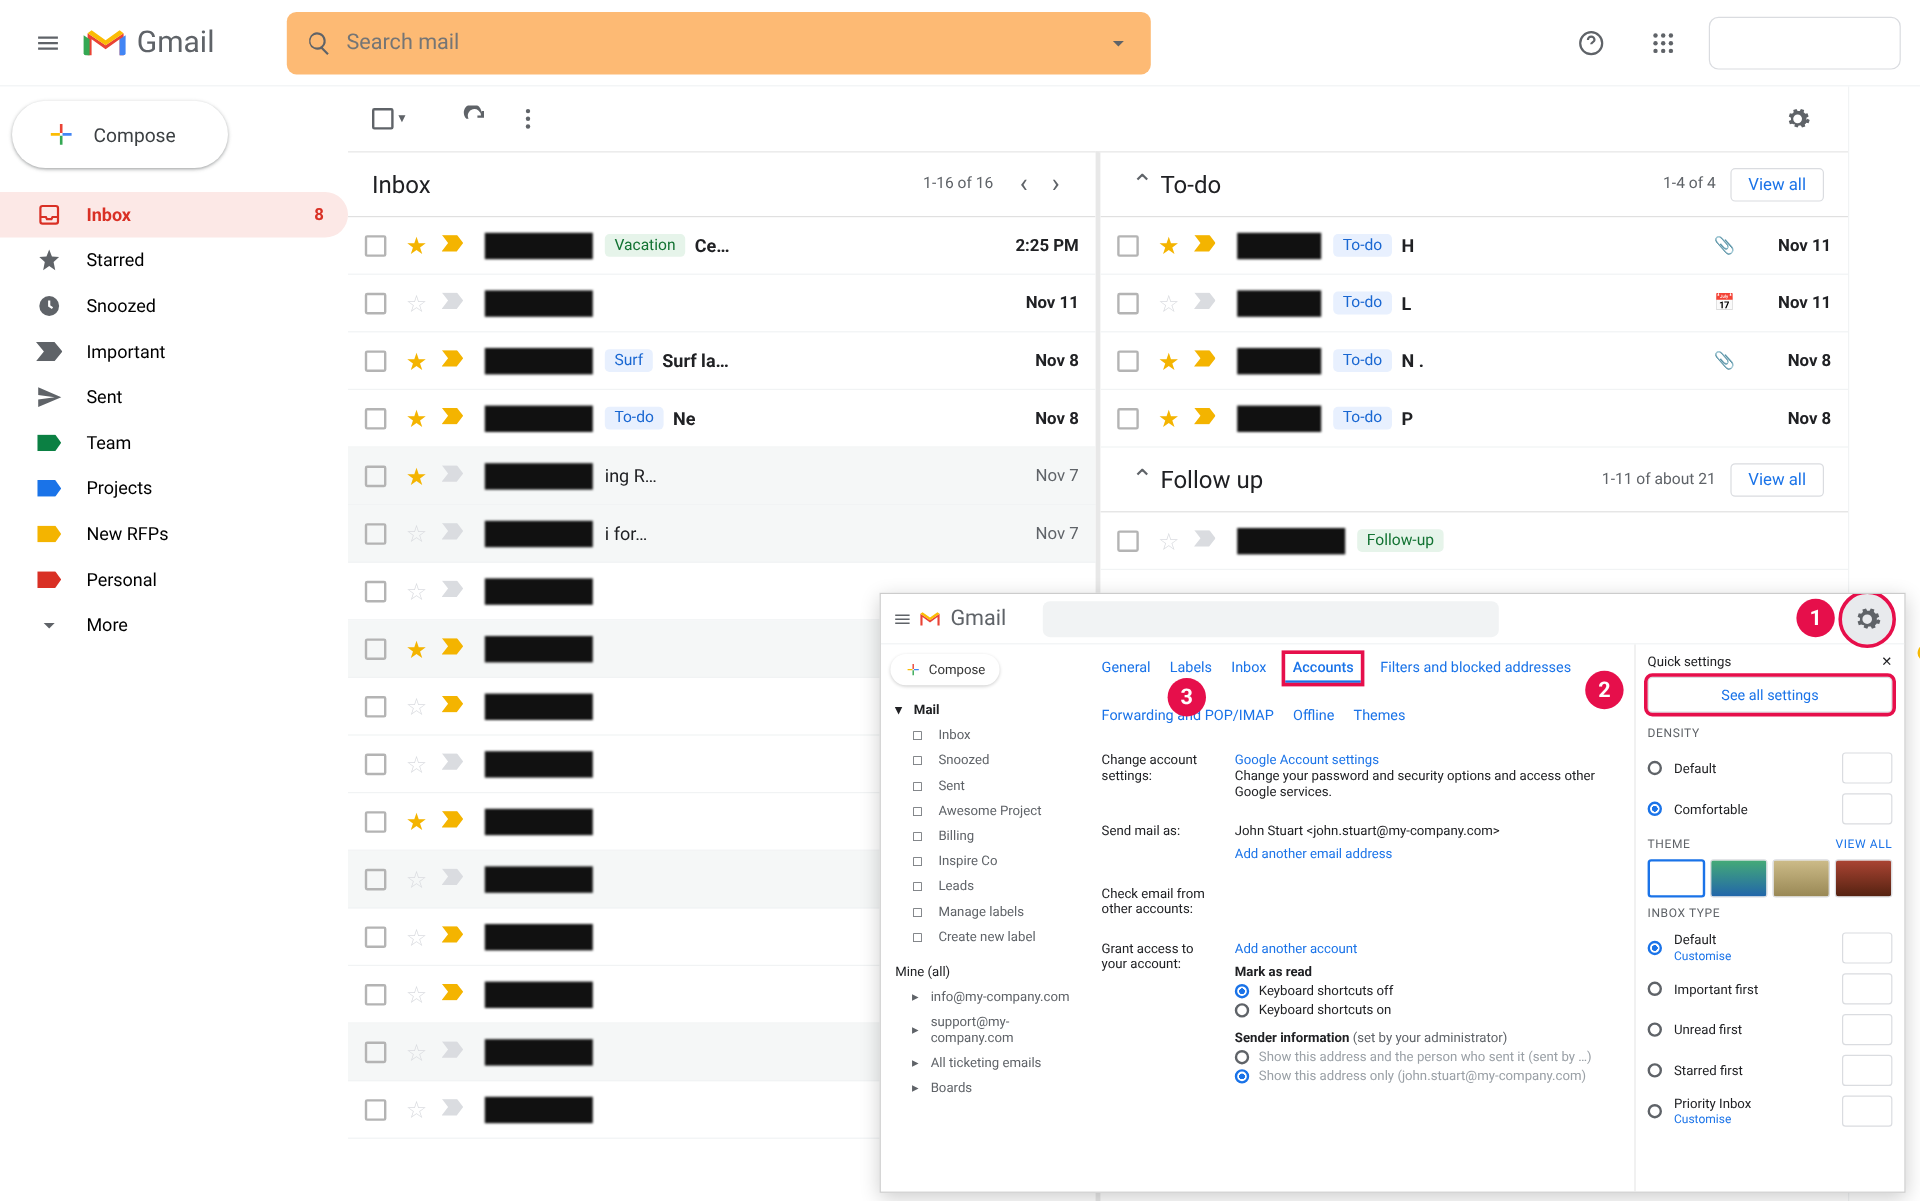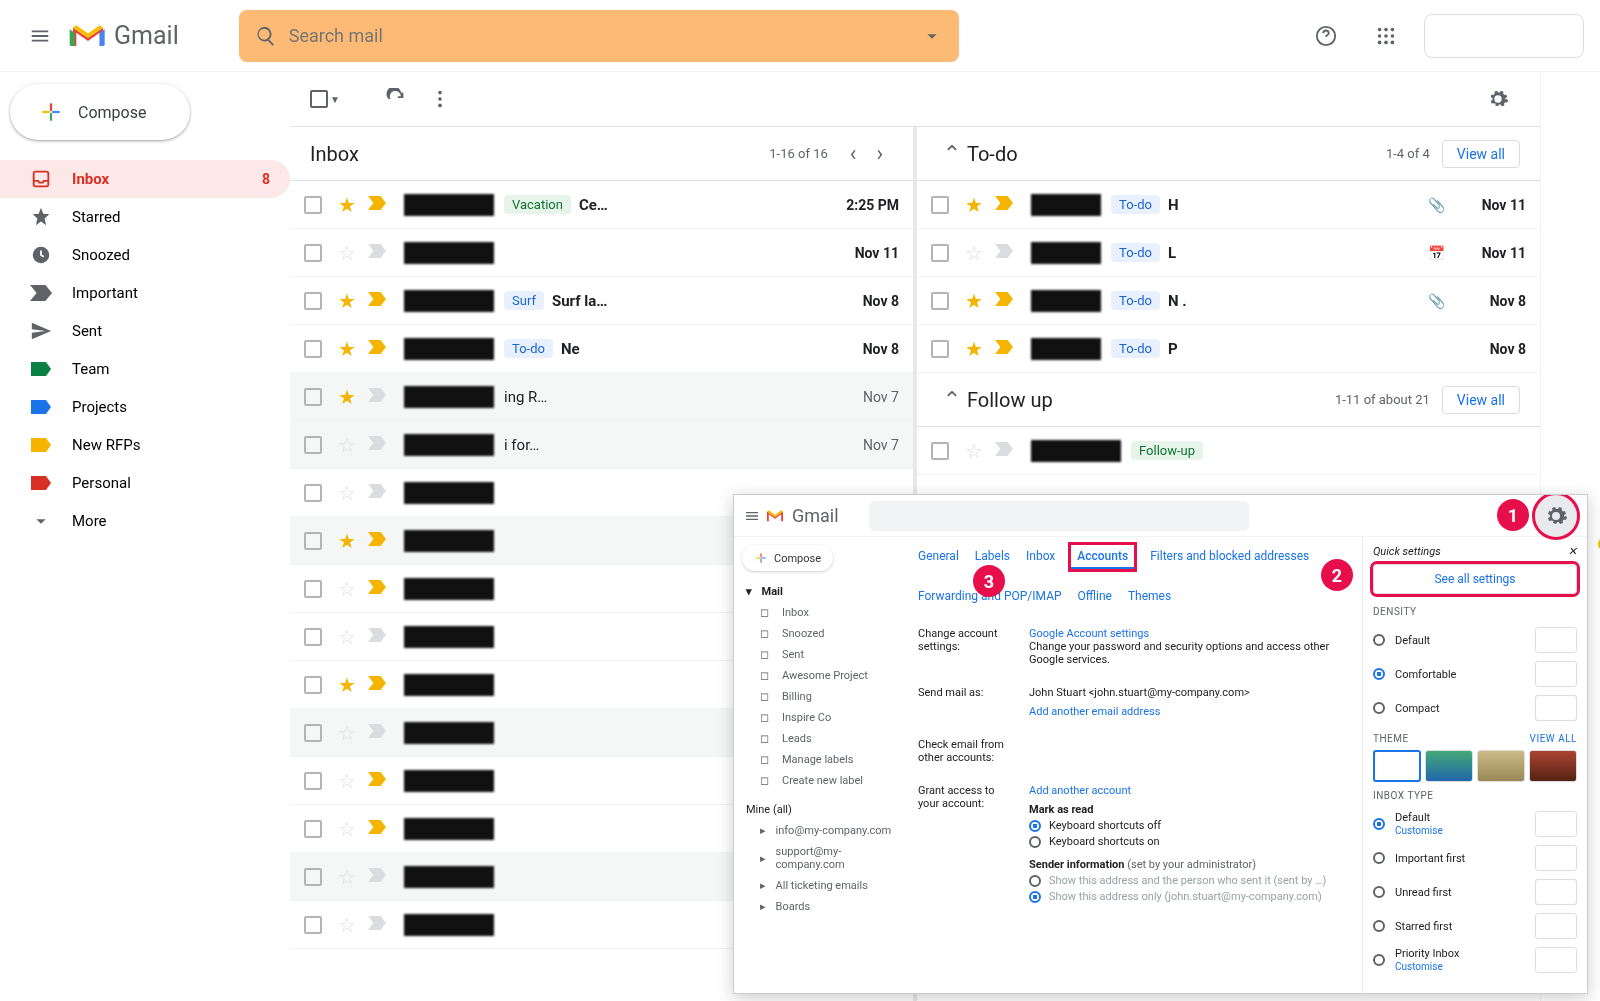--- a/index.html
+++ b/index.html
@@ -92,21 +92,21 @@
 .o-tab.active { border-bottom: 2px solid #1a73e8; font-weight: 500; }
 .o-section { display: flex; gap: 16px; padding: 10px 0; border-bottom: 0; font-size: 11px; }
 .o-section .o-label { width: 95px; font-weight: 400; color: #202124; }
 .o-section .o-value { flex: 1; color: #202124; }
 .o-link { color: #1a73e8; cursor: pointer; }
 .o-radio { display: flex; align-items: center; gap: 8px; margin: 3px 0; }
 .o-radio .rdot { width: 12px; height: 12px; border: 2px solid #5f6368; border-radius: 50%; display: inline-block; }
 .o-radio.on .rdot { border-color: #1a73e8; background: radial-gradient(circle, #1a73e8 40%, transparent 45%); }
 
 .overlay .o-quicksettings { width: 225px; border-left: 1px solid #e8e8e8; padding: 8px 10px; font-size: 11px; position: relative; }
-.qs-title { font-size: 11px; color: #202124; margin-bottom: 4px; display:flex; justify-content:space-between;font-style:italic; }
+.qs-title { font-size: 11px; color: #202124; margin-bottom: 4px; display:flex; justify-content:space-between; }
 .qs-all-btn { display: block; text-align: center; padding: 7px; border: 1px solid #dadce0; border-radius: 4px; color: #1a73e8; margin: 6px 0 12px; cursor: pointer; font-size: 12px; }
 .qs-section-title { font-size: 10px; text-transform: uppercase; color: #5f6368; letter-spacing: 0.5px; margin: 8px 0 6px; display:flex; justify-content:space-between; align-items:center; }
 .qs-radio-row { display: flex; align-items: center; gap: 10px; padding: 4px 0; }
 .qs-radio-row .rdot { width: 12px; height: 12px; border: 2px solid #5f6368; border-radius: 50%; }
 .qs-radio-row.on .rdot { border-color: #1a73e8; background: radial-gradient(circle, #1a73e8 40%, transparent 45%); }
 .qs-radio-row .thumb { margin-left: auto; width: 42px; height: 26px; border: 1px solid #dadce0; border-radius: 3px; background: #fff; }
 .qs-themes { display: flex; gap: 4px; }
 .qs-theme { width: 48px; height: 32px; border-radius: 3px; border: 1px solid #dadce0; }
 .qs-theme.sel { border: 2px solid #1a73e8; }
 
@@ -706,25 +706,20 @@
           <div class="qs-radio-row">
             <span class="rdot"></span>
             <span>Default</span>
             <span class="thumb"></span>
           </div>
           <div class="qs-radio-row on">
             <span class="rdot"></span>
             <span>Comfortable</span>
             <span class="thumb"></span>
           </div>
-          <div class="qs-radio-row">
-            <span class="rdot"></span>
-            <span>Compact</span>
-            <span class="thumb"></span>
-          </div>
         </div>
       <div class="qs-section-title">
           <span>THEME</span>
           <span class="o-link">View all</span>
         </div>
       <div class="qs-themes">
         <div class="qs-theme sel" style="background:#fff"></div>
         <div class="qs-theme" style="background:linear-gradient(#4a7,#26a)"></div>
         <div class="qs-theme" style="background:linear-gradient(#cb8,#985)"></div>
         <div class="qs-theme" style="background:linear-gradient(#a43,#521)"></div>

